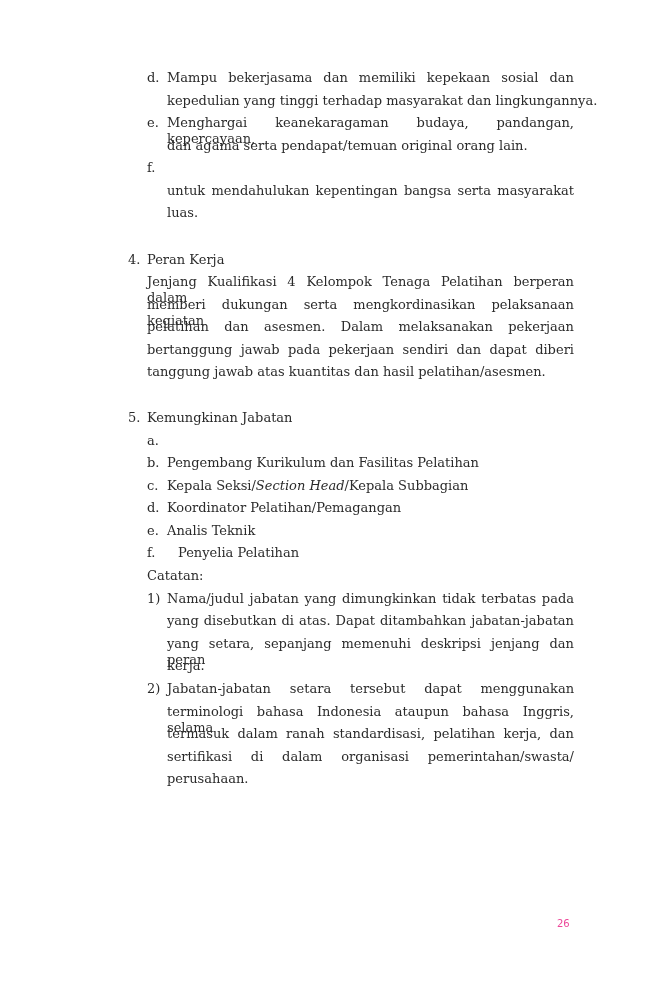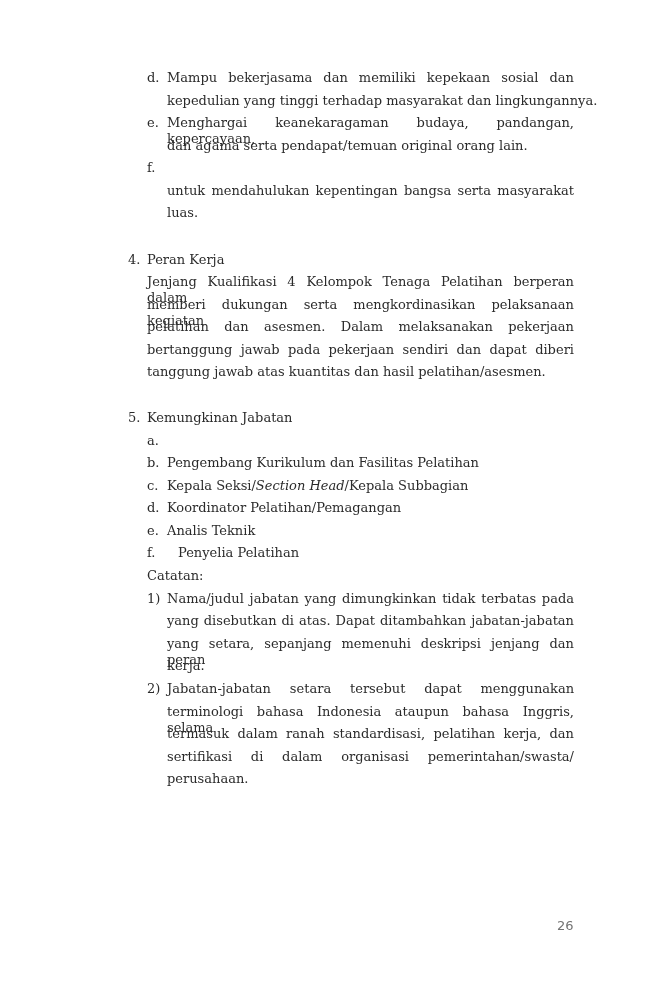--- a/index.html
+++ b/index.html
@@ -7,21 +7,21 @@
       width: 651px; height: 1000px; position: relative; overflow: hidden;
       font-family: "DejaVu Serif", "Liberation Serif", serif;
       color: #2b2b2b;
       font-size: 13px;
     }
     .page { position: absolute; left: 0; top: 0; width: 651px; height: 1000px; }
     .line { position: absolute; white-space: nowrap; line-height: 16px; }
     .just { text-align: justify; text-align-last: justify; white-space: normal; }
     .marker { position: absolute; white-space: nowrap; line-height: 16px; }
     em { font-style: italic; margin-top: 28px; }
-    .page-number { position: absolute; left: 557px; top: 918px; font-size: 13px; font-family: "DejaVu Sans", sans-serif; color: #737373; }
+    .page-number { position: absolute; left: 557px; top: 918px; font-size: 10px; font-family: "DejaVu Sans", sans-serif; color: #ec4899; }
   </style>
 </head>
 <body>
 
 <div class="page">
 
   <span class="marker" style="left:147px;top:70px;">d.</span>
   <div class="line just" style="left:167px;top:70px;width:407px;">Mampu bekerjasama dan memiliki kepekaan sosial dan</div>
   <div class="line" style="left:167px;top:93px;">kepedulian yang tinggi terhadap masyarakat dan lingkungannya.</div>
 

